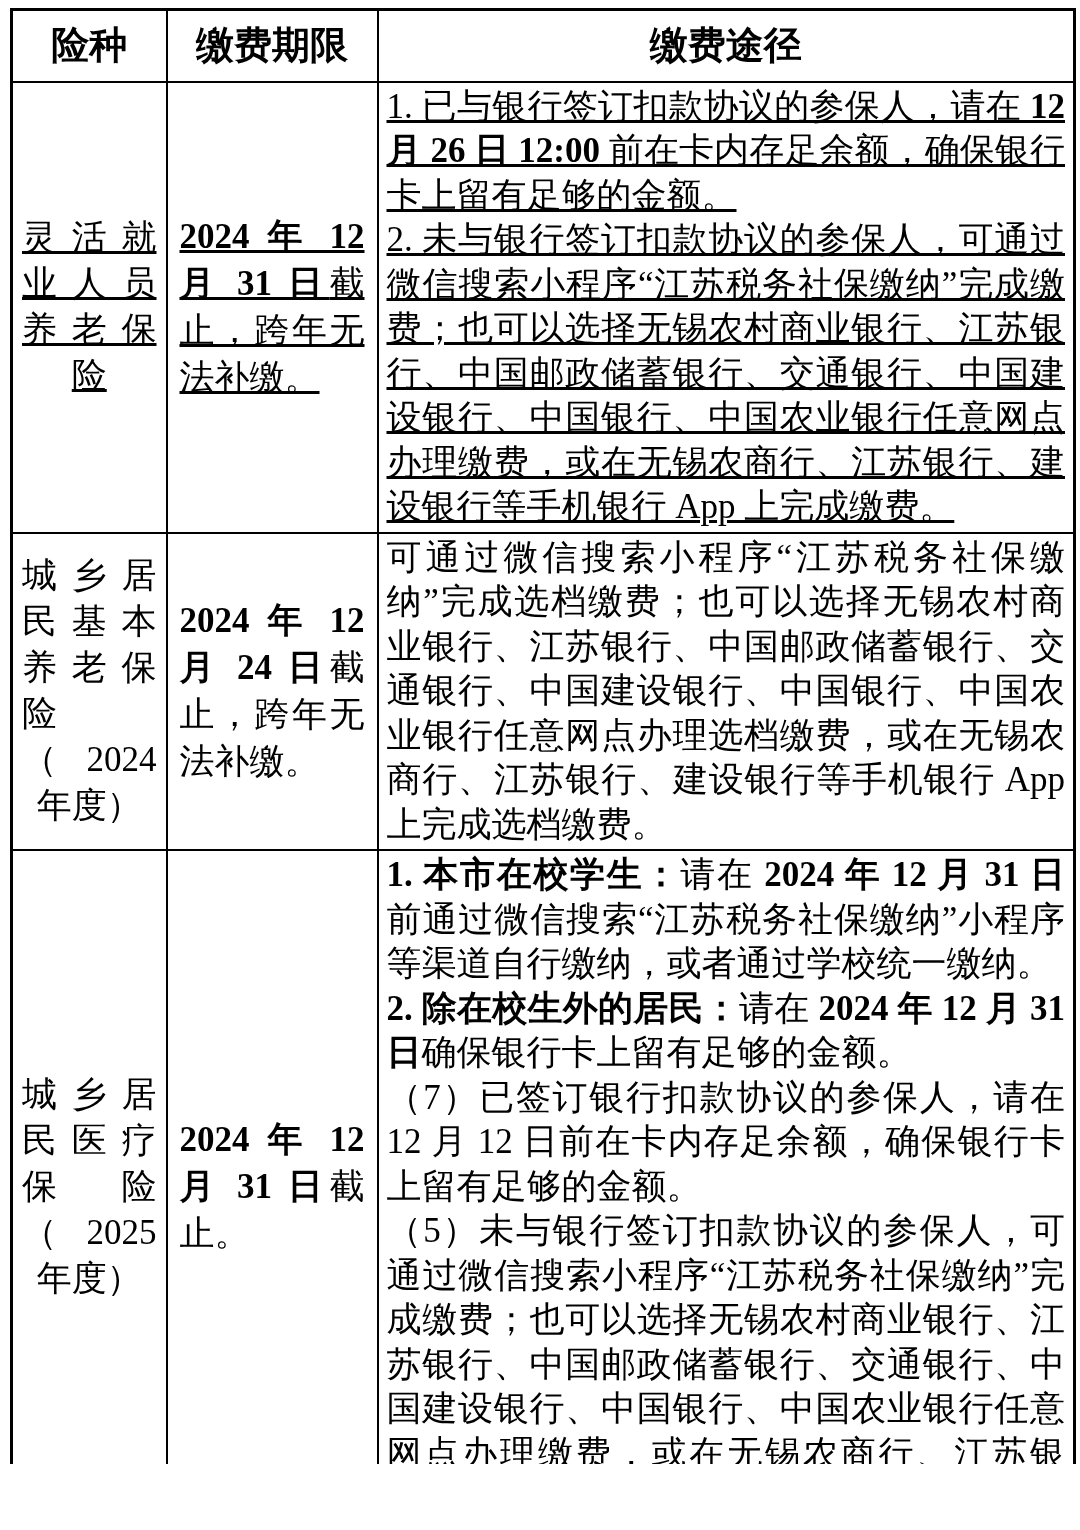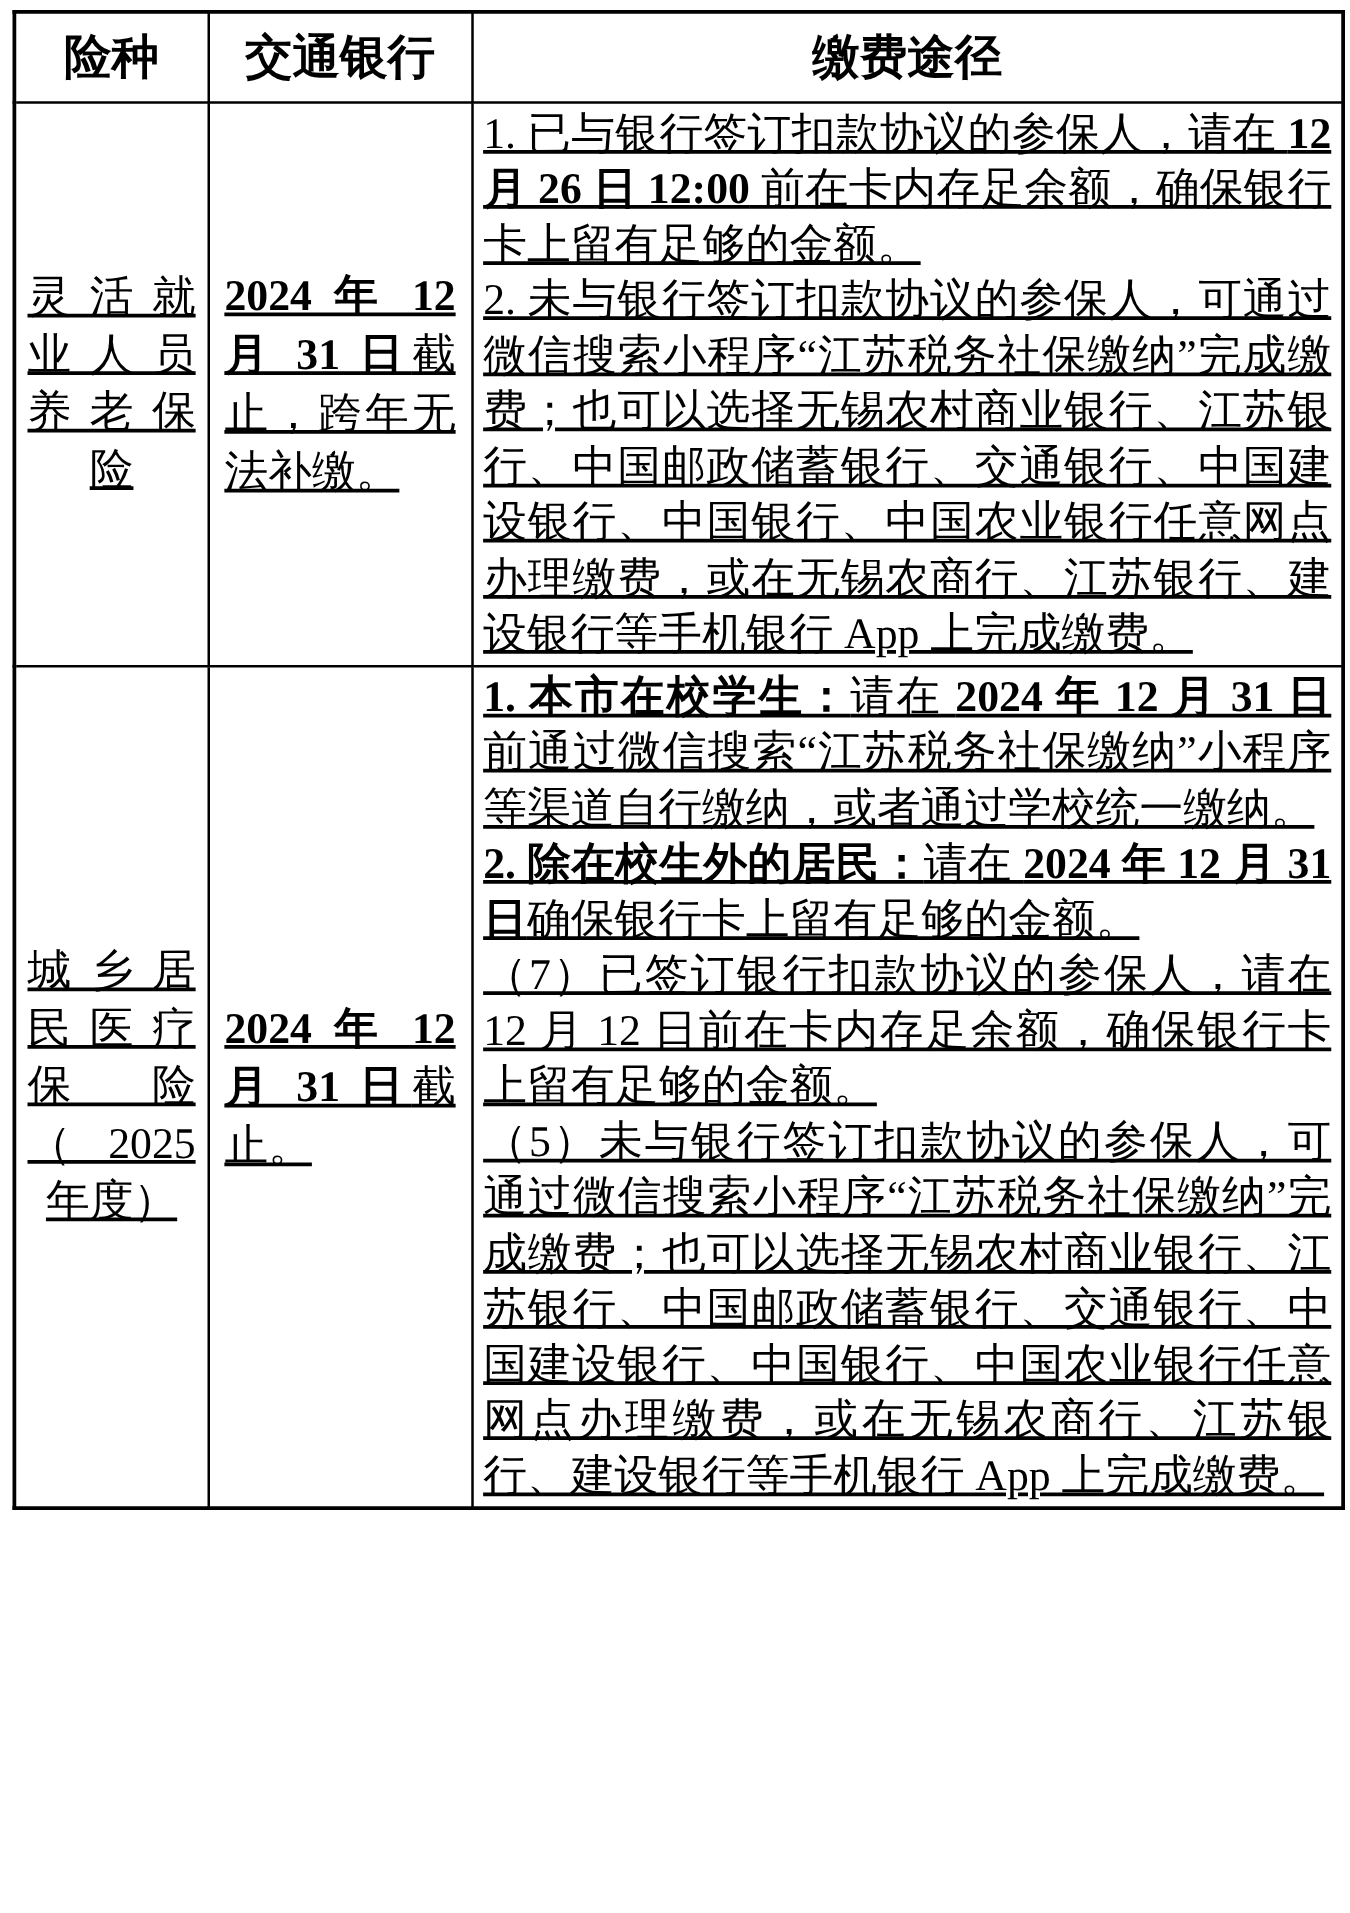--- a/index.html
+++ b/index.html
@@ -36,21 +36,21 @@
   th.hdr {
     font-size: 38px;
     font-weight: bold;
     text-align: center;
     vertical-align: middle;
     height: 72px;
     padding: 0;
   }
   tr.r1 td { height: 447px; text-decoration: underline; }
   tr.r2 td { height: 309px; }
-  tr.r3 td { height: 659px; text-decoration: underline; }
+  tr.r3 td { height: 659px; }
   td.c-name {
     font-size: 35px;
     line-height: 46px;
     text-align: justify;
     text-align-last: center;
     vertical-align: middle;
     padding: 0 9px;
   }
   td.c-deadline {
     font-size: 35px;
@@ -79,31 +79,38 @@
   <div class="table-wrap">
     <table class="grid">
       <colgroup>
         <col style="width:155px">
         <col style="width:211px">
         <col style="width:697px">
       </colgroup>
       <thead>
         <tr>
           <th class="hdr">险种</th>
-          <th class="hdr">交通银行</th>
+          <th class="hdr">缴费期限</th>
           <th class="hdr">缴费途径</th>
         </tr>
       </thead>
       <tbody>
         <tr class="r1">
           <td class="c-name">灵活就业人员养老保险</td>
           <td class="c-deadline"><span class="b">2024 年 12 月 31 日</span><span>截止，跨年无法补缴。</span></td>
           <td class="c-channels">
               <div class="para"><span>1. 已与银行签订扣款协议的参保人，请在 </span><span class="b">12 月 26 日 12:00</span><span> 前在卡内存足余额，确保银行卡上留有足够的金额。</span></div>
               <div class="para"><span>2. 未与银行签订扣款协议的参保人，可通过微信搜索小程序“江苏税务社保缴纳”完成缴费；也可以选择无锡农村商业银行、江苏银行、中国邮政储蓄银行、交通银行、中国建设银行、中国银行、中国农业银行任意网点办理缴费，或在无锡农商行、江苏银行、建设银行等手机银行 App 上完成缴费。</span></div>
+            </td>
+        </tr>
+        <tr class="r2">
+          <td class="c-name">城乡居民基本养老保险（2024年度）</td>
+          <td class="c-deadline"><span class="b">2024 年 12 月 24 日</span><span>截止，跨年无法补缴。</span></td>
+          <td class="c-channels">
+              <div class="para"><span>可通过微信搜索小程序“江苏税务社保缴纳”完成选档缴费；也可以选择无锡农村商业银行、江苏银行、中国邮政储蓄银行、交通银行、中国建设银行、中国银行、中国农业银行任意网点办理选档缴费，或在无锡农商行、江苏银行、建设银行等手机银行 App 上完成选档缴费。</span></div>
             </td>
         </tr>
         <tr class="r3">
           <td class="c-name">城乡居民医疗保险（2025年度）</td>
           <td class="c-deadline"><span class="b">2024 年 12 月 31 日</span><span>截止。</span></td>
           <td class="c-channels">
               <div class="para"><span class="b">1. 本市在校学生：</span><span>请在 </span><span class="b">2024 年 12 月 31 日</span><span>前通过微信搜索“江苏税务社保缴纳”小程序等渠道自行缴纳，或者通过学校统一缴纳。</span></div>
               <div class="para"><span class="b">2. 除在校生外的居民：</span><span>请在 </span><span class="b">2024 年 12 月 31 日</span><span>确保银行卡上留有足够的金额。</span></div>
               <div class="para"><span>（7）已签订银行扣款协议的参保人，请在 12 月 12 日前在卡内存足余额，确保银行卡上留有足够的金额。</span></div>
               <div class="para"><span>（5）未与银行签订扣款协议的参保人，可通过微信搜索小程序“江苏税务社保缴纳”完成缴费；也可以选择无锡农村商业银行、江苏银行、中国邮政储蓄银行、交通银行、中国建设银行、中国银行、中国农业银行任意网点办理缴费，或在无锡农商行、江苏银行、建设银行等手机银行 App 上完成缴费。</span></div>

